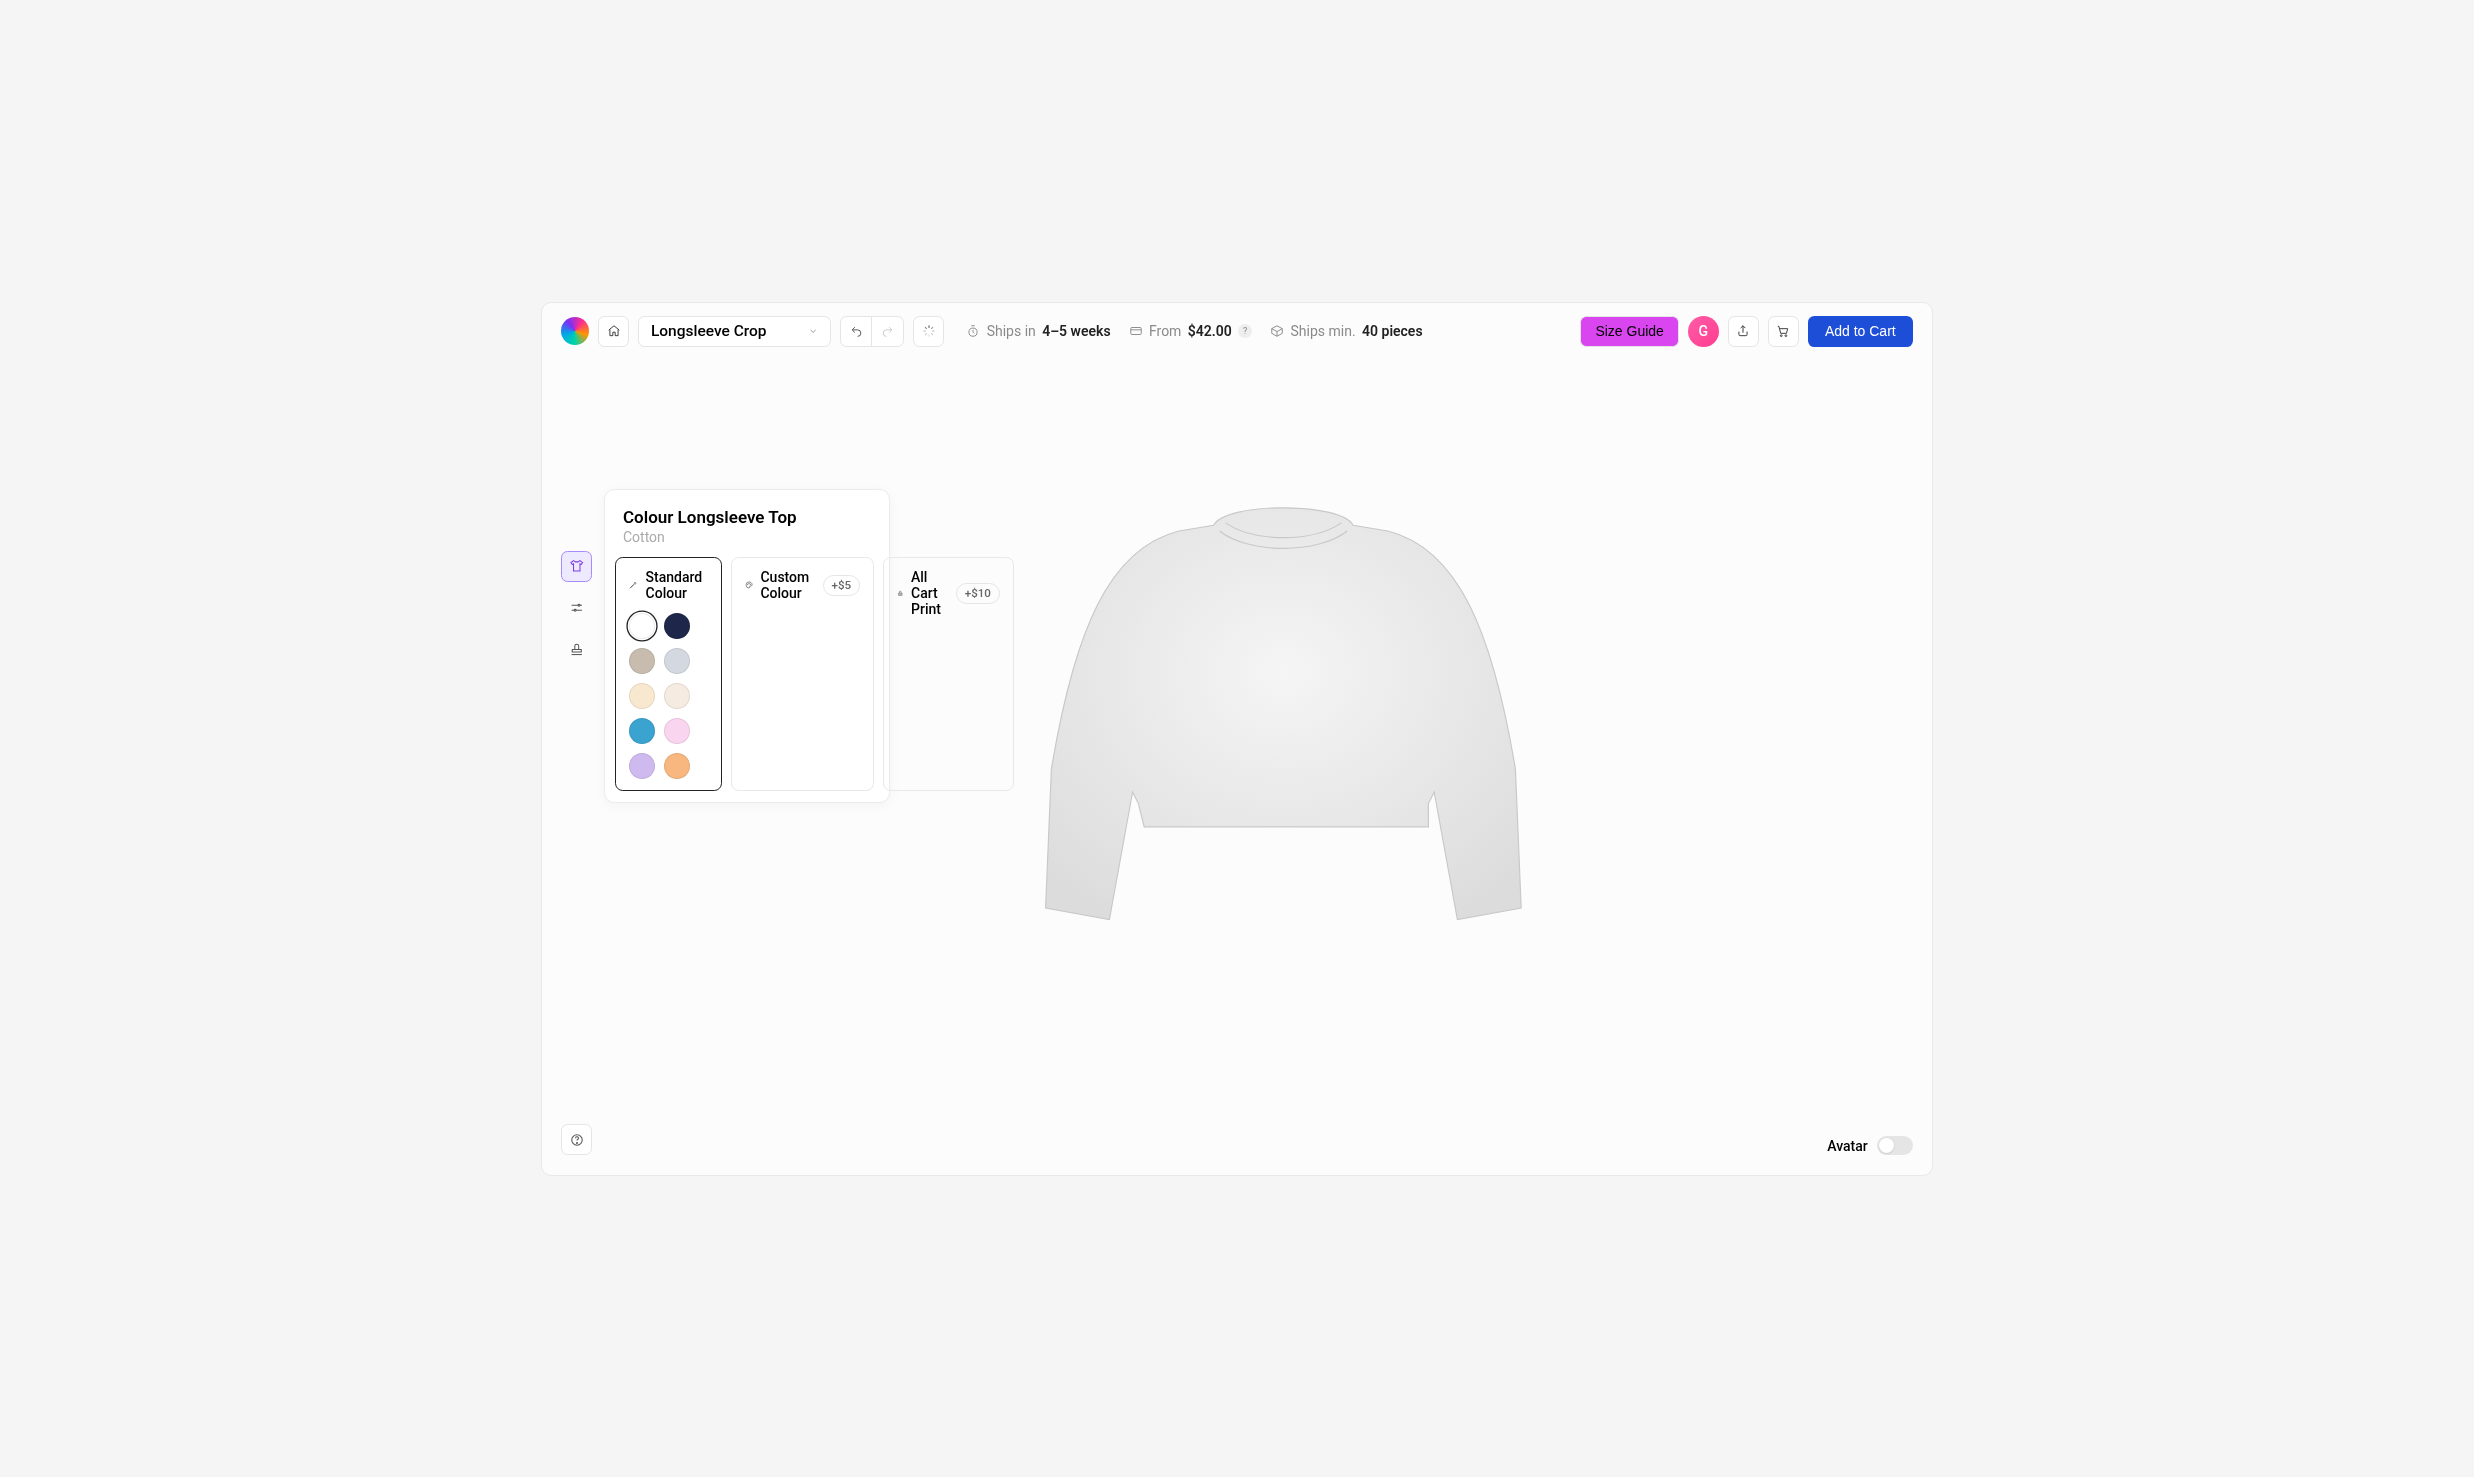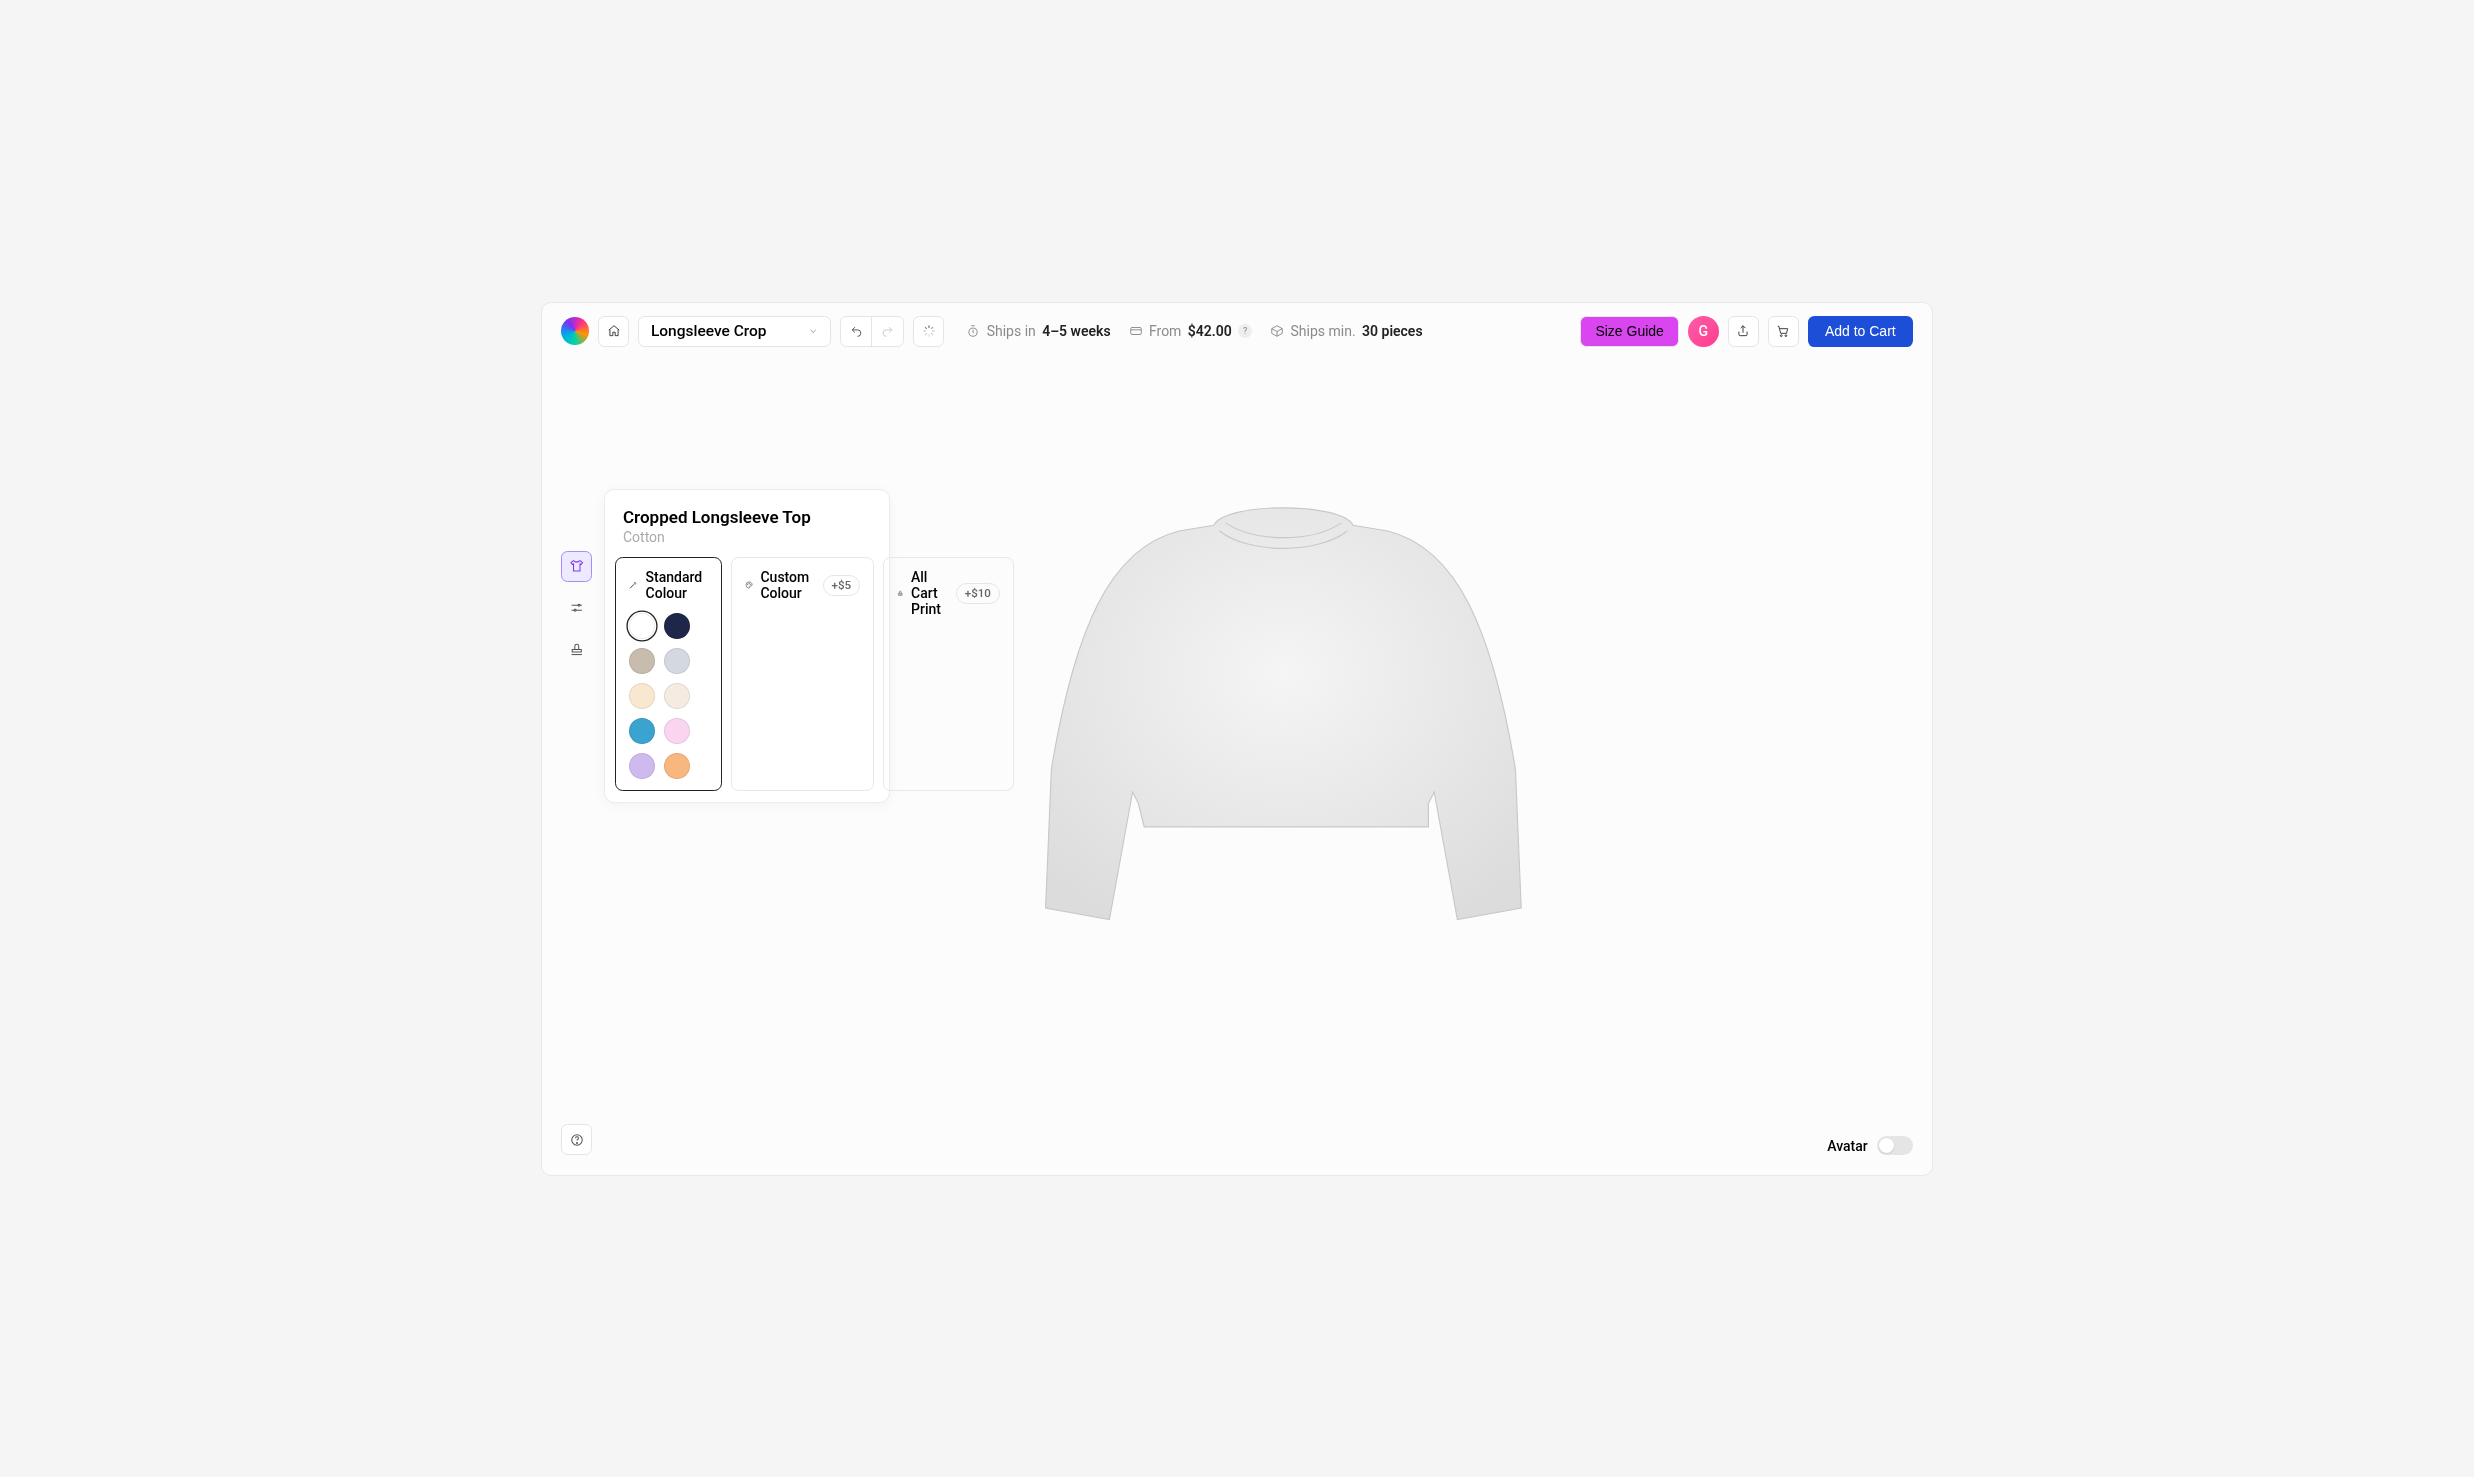--- a/index.html
+++ b/index.html
@@ -353,21 +353,21 @@
         <strong>$42.00</strong>
         <span class="help-dot">?</span>
       </div>
       <div class="info-item">
         <svg viewBox="0 0 24 24" fill="none" stroke="#888" stroke-width="1.6">
             <path d="M12 3 3 8v8l9 5 9-5V8z"></path>
             <path d="M3 8l9 5 9-5"></path>
             <path d="M12 13v8"></path>
           </svg>
         <span>Ships min.</span>
-        <strong>30 pieces</strong>
+        <strong>40 pieces</strong>
       </div>
     </div>
 
     <div class="spacer"></div>
 
     <button class="text-btn">Size Guide</button>
     <div class="avatar-btn">G</div>
     <div class="icon-btn">
       <svg viewBox="0 0 24 24" fill="none" stroke="#333" stroke-width="1.6">
           <path d="M12 3v12"></path>
@@ -405,21 +405,21 @@
         <svg viewBox="0 0 24 24" fill="none" stroke="#555" stroke-width="1.6">
             <path d="M9 13V8a3 3 0 1 1 6 0v5"></path>
             <path d="M5 13h14v4H5z"></path>
             <path d="M4 21h16"></path>
           </svg>
       </div>
     </div>
 
     <div class="panel">
       <div class="panel-header">
-        <div class="panel-title">Cropped Longsleeve Top</div>
+        <div class="panel-title">Colour Longsleeve Top</div>
         <div class="panel-sub">Cotton</div>
       </div>
       <div class="panel-body">
         <div class="card std">
           <div class="card-head">
             <svg viewBox="0 0 24 24" fill="none" stroke="#333" stroke-width="1.6">
                 <path d="m14 7 3 3"></path>
                 <path d="m17 4 3 3-2 2-3-3z"></path>
                 <path d="M14 10 5 19l-2 2 2-2 9-9"></path>
               </svg>

